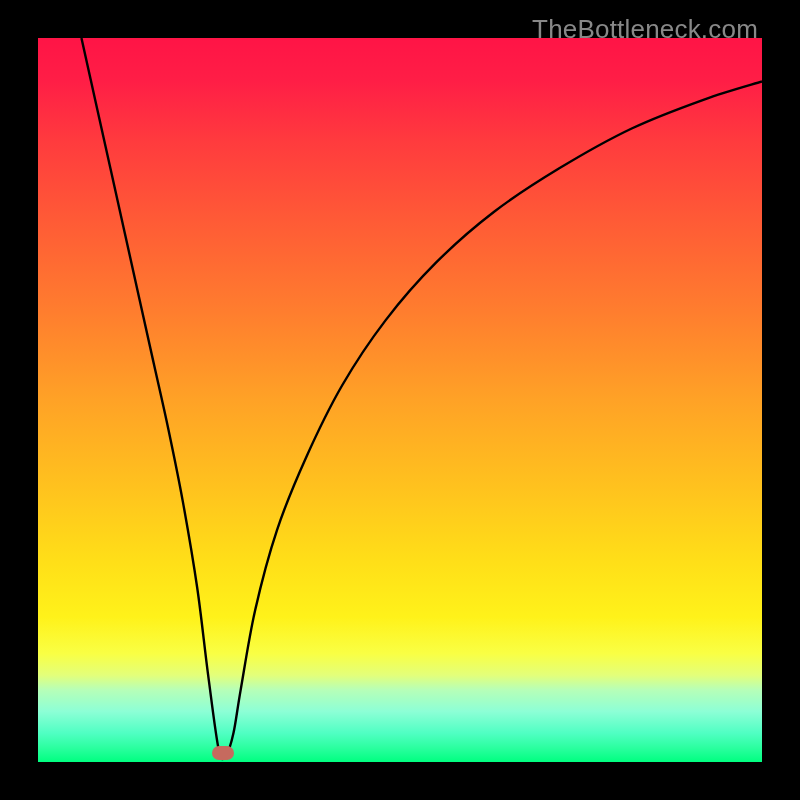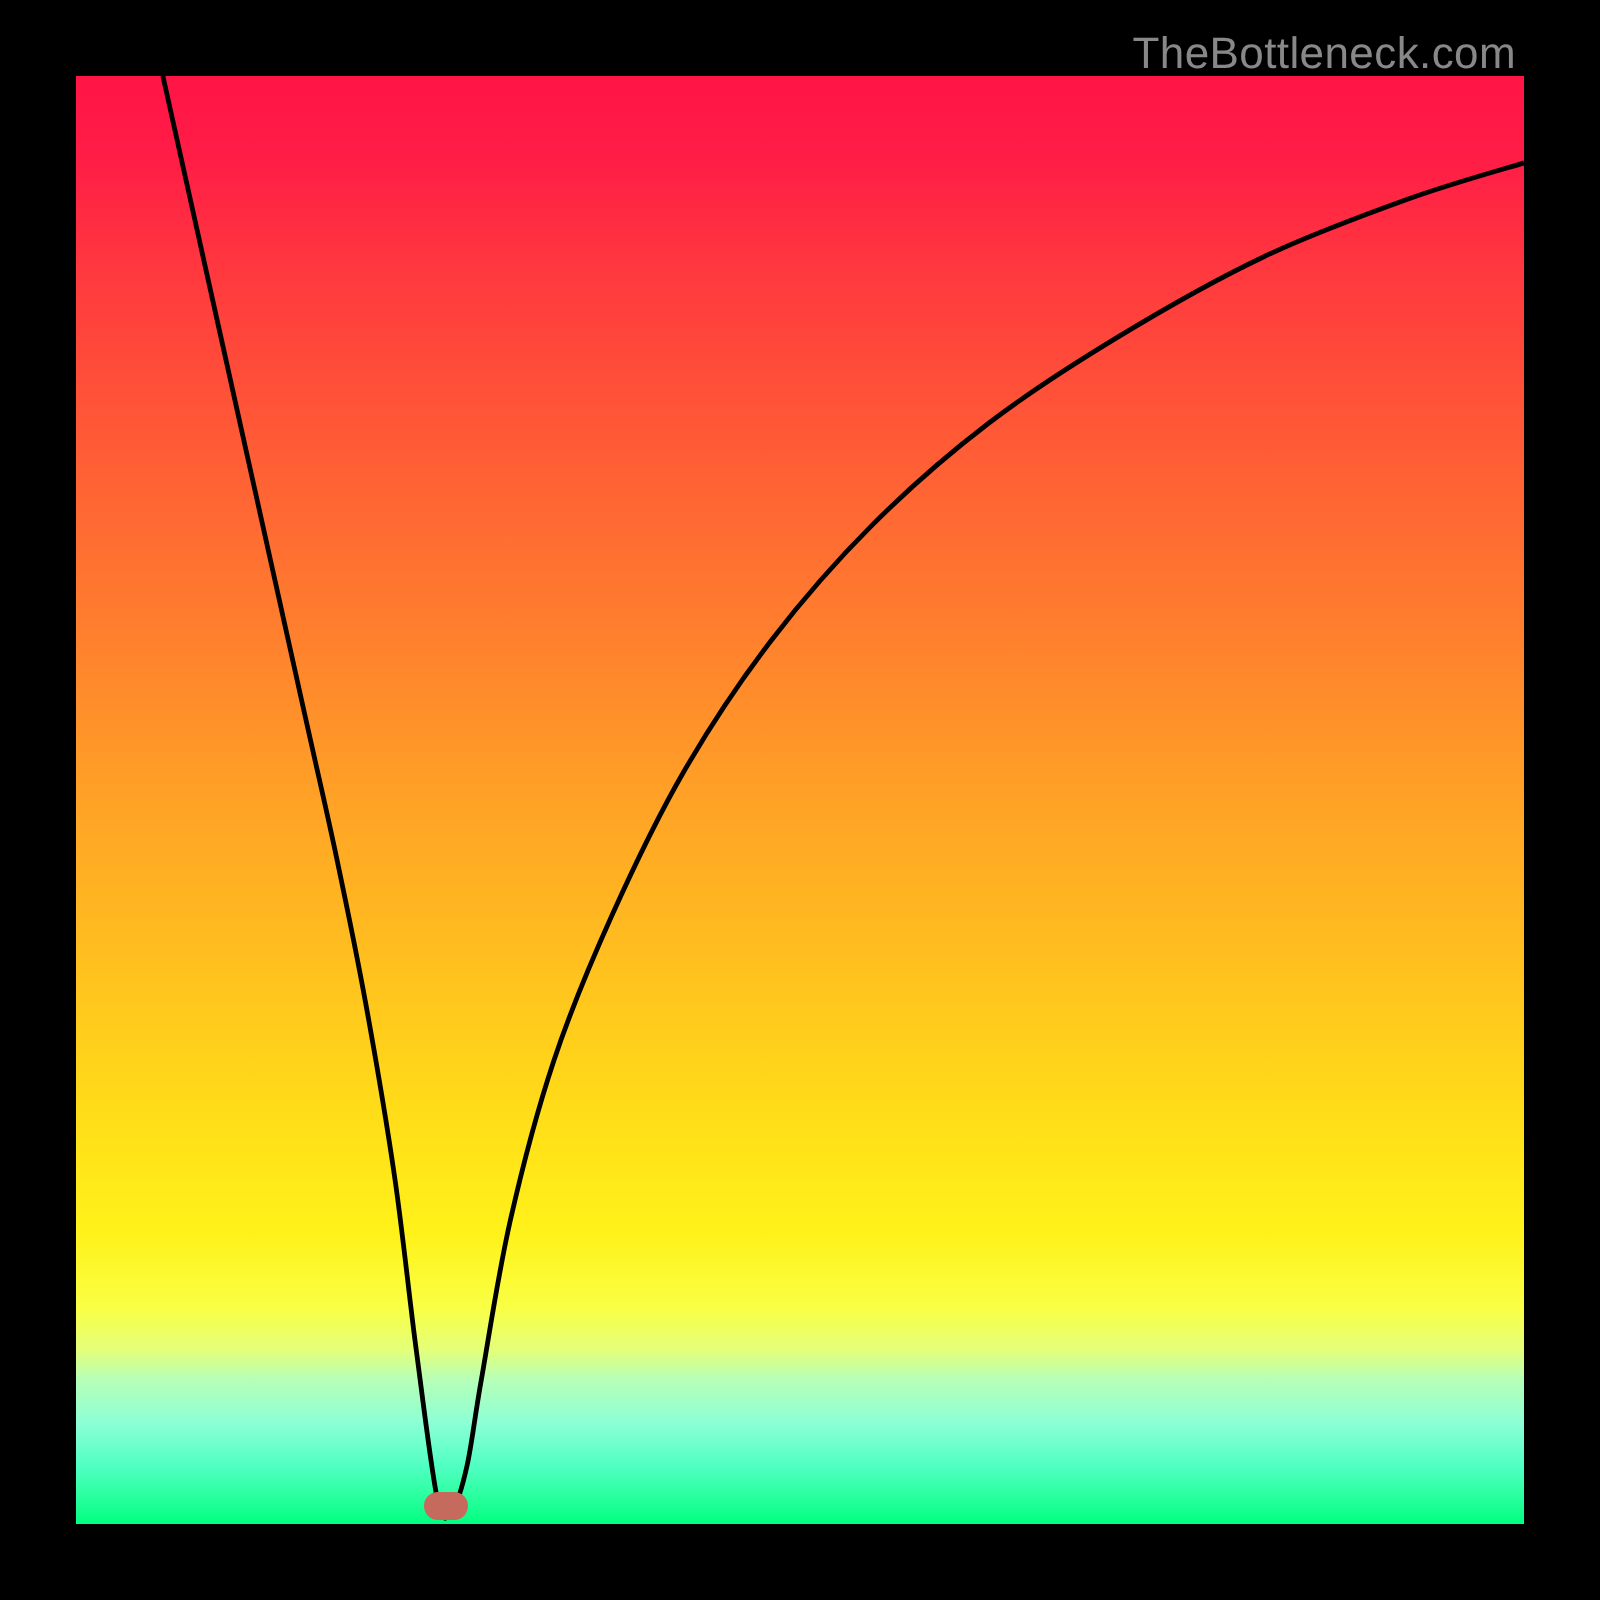--- a/index.html
+++ b/index.html
@@ -43,21 +43,21 @@
       #50ffc3 96%,
       #2cffa0 98%,
       #00ff80 100%
     );
   }
   .watermark {
     position: absolute;
     top: 14px;
     right: 42px;
     color: #888;
-    font-size: 22px;
+    font-size: 26px;
     letter-spacing: 0.2px;
     font-weight: 400;
   }
   svg.curve {
     position: absolute;
     top: 0;
     left: 0;
     width: 724px;
     height: 724px;
   }

